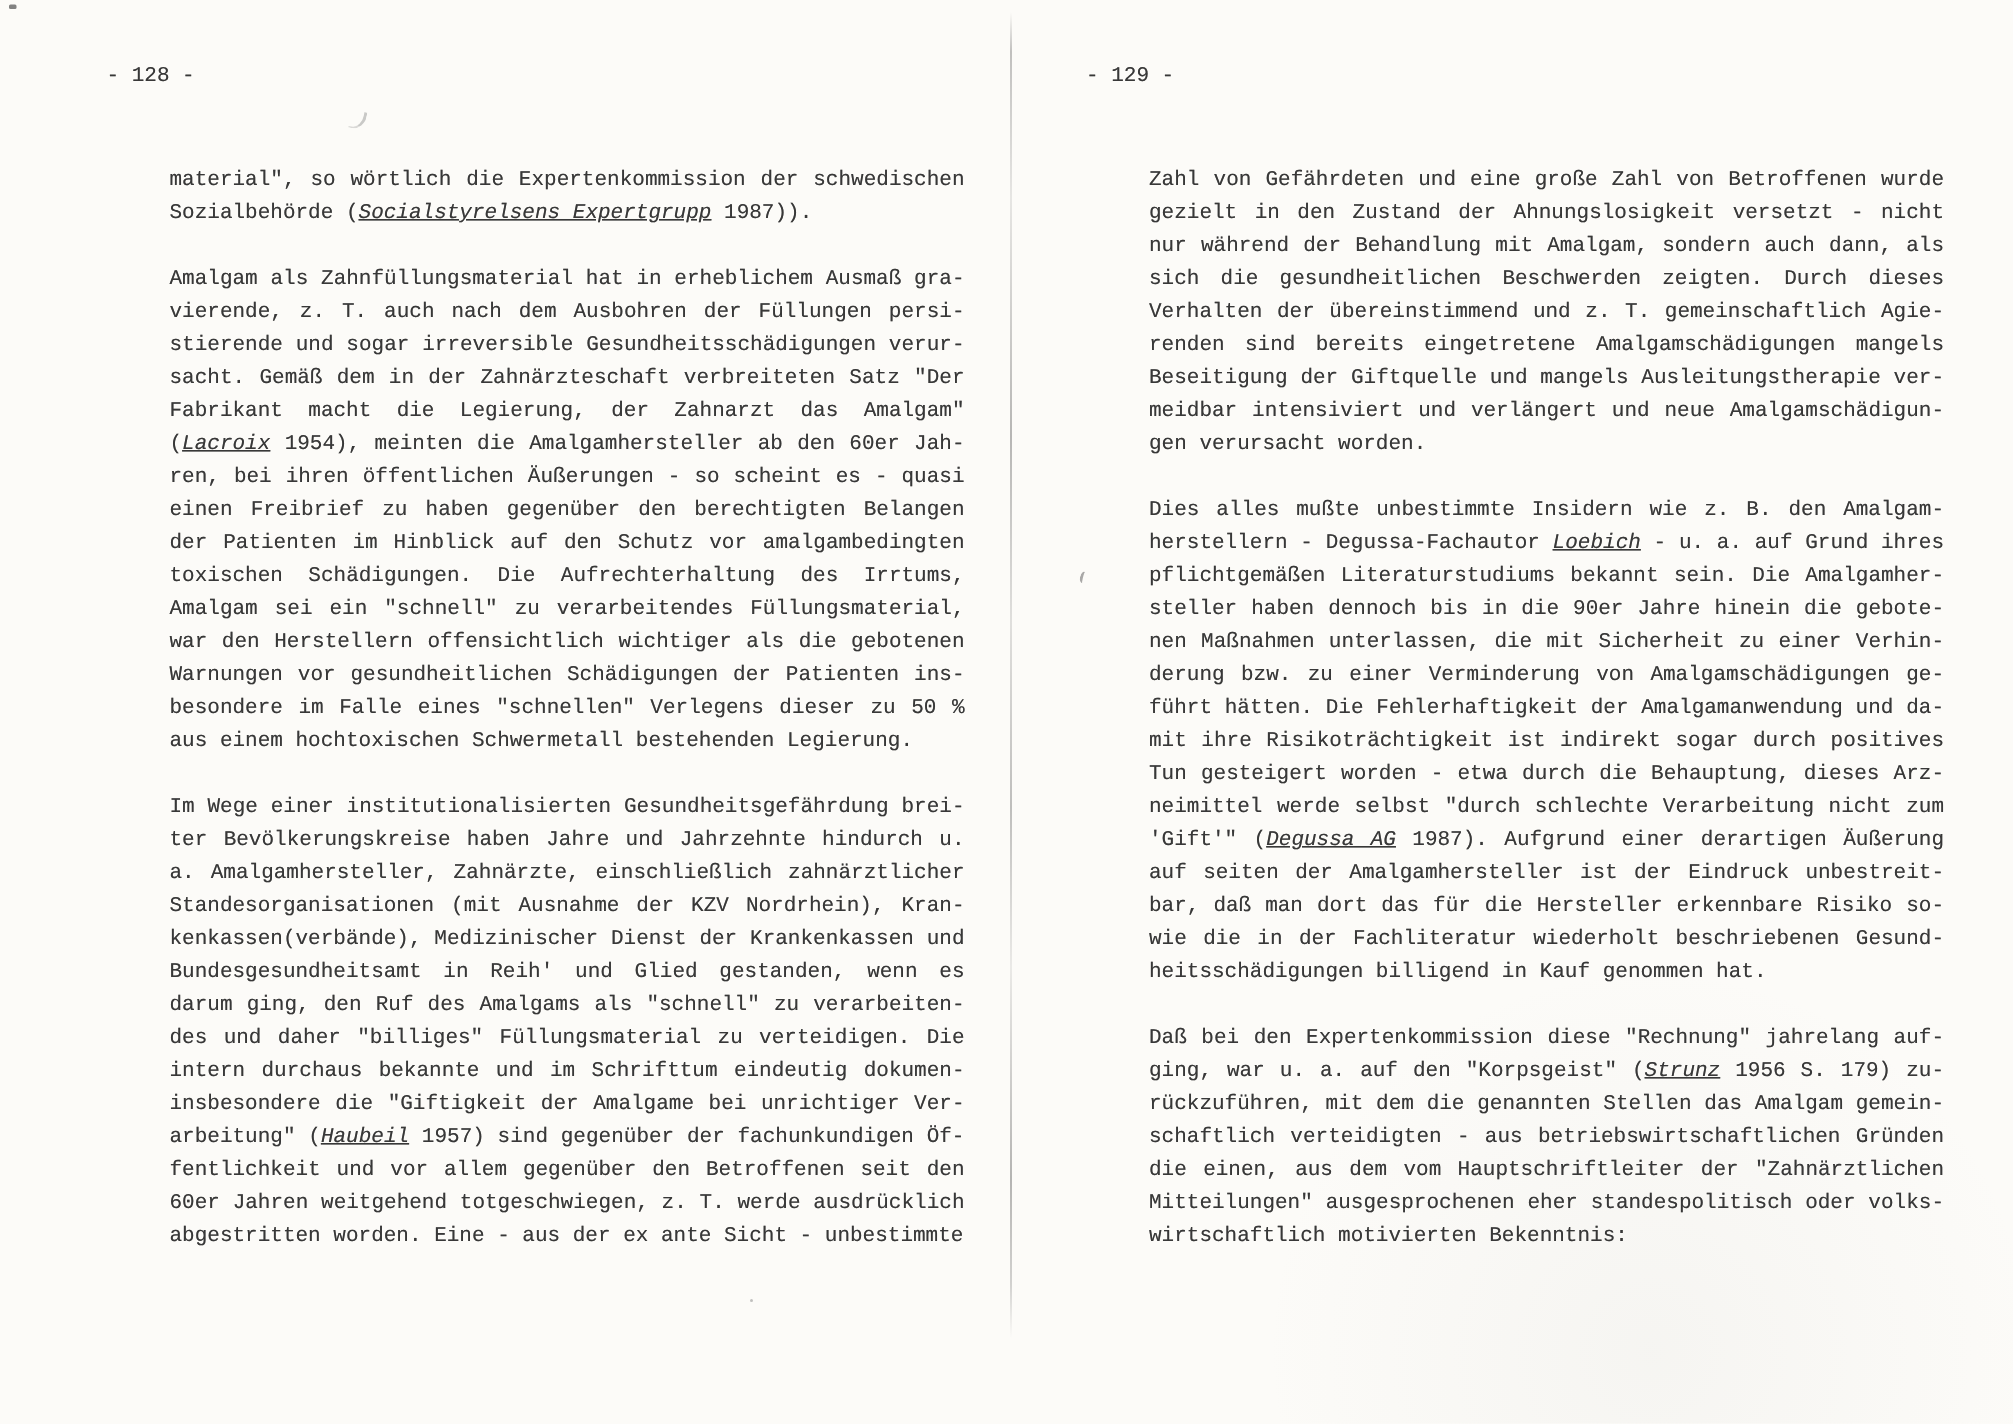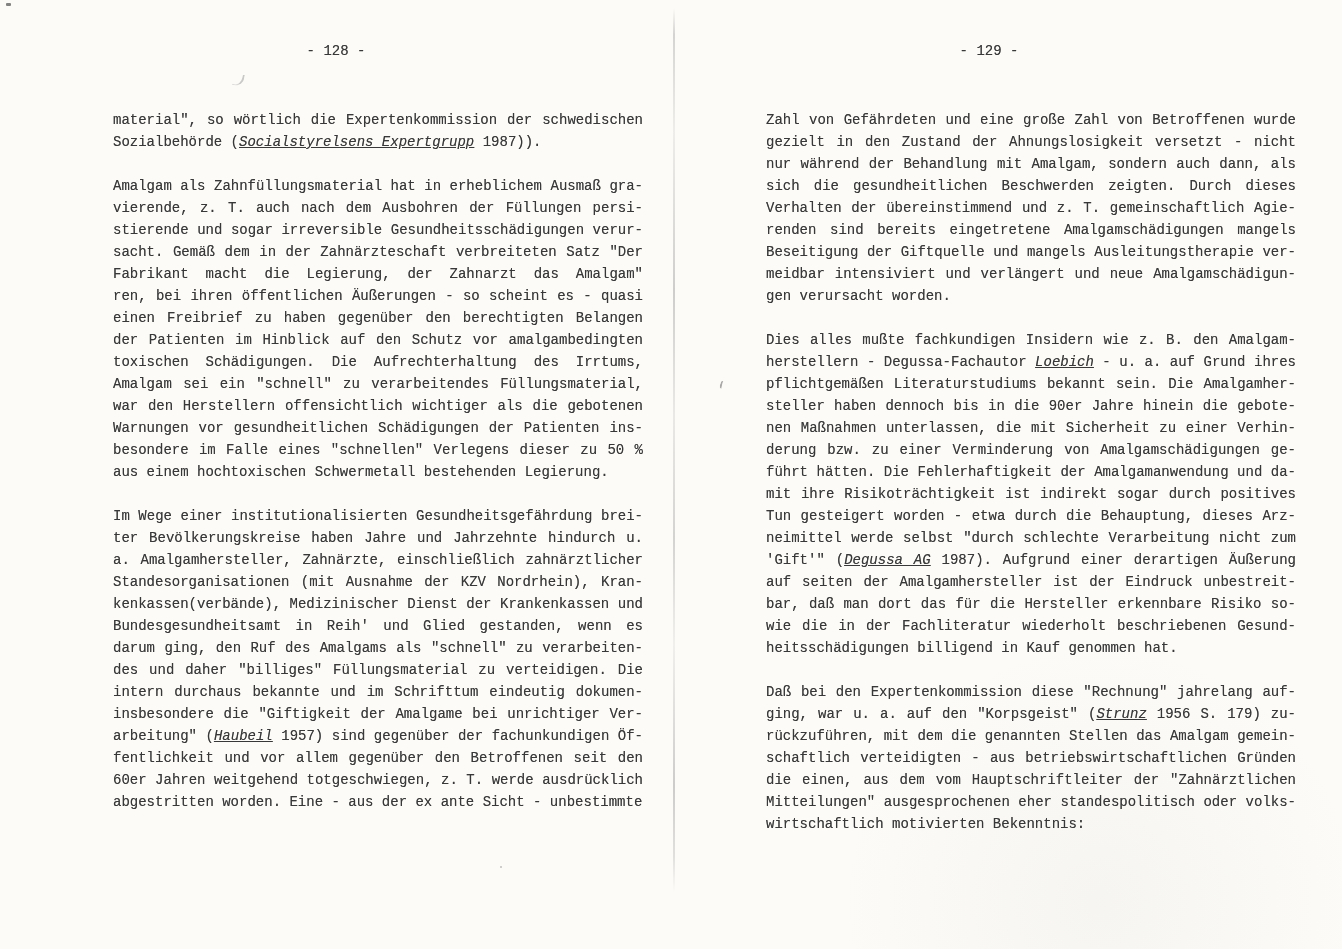--- a/index.html
+++ b/index.html
@@ -22,21 +22,21 @@
     width: 530px;
     color: #383838;
     font-size: 14px;
     text-shadow: 0 0 0.4px rgba(56,56,56,0.55);
   }
   .page-left  { left: 113px; }
   .page-right { left: 766px; }
   .page-number {
     display: block;
     height: 22px; line-height: 22px;
-    text-align: center;
+    text-align: left;
     transform: translateX(-42px);
     margin-bottom: 47px;
     white-space: pre;
   }
   .paragraph { margin: 0 0 22px 0; }
   .paragraph:last-child { margin-bottom: 0; }
   .line {
     height: 22px; line-height: 22px;
     text-align: justify;
     text-align-last: justify;
@@ -94,20 +94,21 @@
         <div class="paragraph">
           <div class="line"><span>material", so wörtlich die Expertenkommission der schwedischen</span></div>
           <div class="line last"><span>Sozialbehörde (</span><i>Socialstyrelsens Expertgrupp</i><span> 1987)).</span></div>
         </div>
         <div class="paragraph">
           <div class="line"><span>Amalgam als Zahnfüllungsmaterial hat in erheblichem Ausmaß gra-</span></div>
           <div class="line"><span>vierende, z. T. auch nach dem Ausbohren der Füllungen persi-</span></div>
           <div class="line"><span>stierende und sogar irreversible Gesundheitsschädigungen verur-</span></div>
           <div class="line"><span>sacht. Gemäß dem in der Zahnärzteschaft verbreiteten Satz "Der</span></div>
           <div class="line"><span>Fabrikant macht die Legierung, der Zahnarzt das Amalgam"</span></div>
+          <div class="line"><span>(</span><i>Lacroix</i><span> 1954), meinten die Amalgamhersteller ab den 60er Jah-</span></div>
           <div class="line"><span>ren, bei ihren öffentlichen Äußerungen - so scheint es - quasi</span></div>
           <div class="line"><span>einen Freibrief zu haben gegenüber den berechtigten Belangen</span></div>
           <div class="line"><span>der Patienten im Hinblick auf den Schutz vor amalgambedingten</span></div>
           <div class="line"><span>toxischen Schädigungen. Die Aufrechterhaltung des Irrtums,</span></div>
           <div class="line"><span>Amalgam sei ein "schnell" zu verarbeitendes Füllungsmaterial,</span></div>
           <div class="line"><span>war den Herstellern offensichtlich wichtiger als die gebotenen</span></div>
           <div class="line"><span>Warnungen vor gesundheitlichen Schädigungen der Patienten ins-</span></div>
           <div class="line"><span>besondere im Falle eines "schnellen" Verlegens dieser zu 50 %</span></div>
           <div class="line last"><span>aus einem hochtoxischen Schwermetall bestehenden Legierung.</span></div>
         </div>
@@ -138,21 +139,21 @@
           <div class="line"><span>gezielt in den Zustand der Ahnungslosigkeit versetzt - nicht</span></div>
           <div class="line"><span>nur während der Behandlung mit Amalgam, sondern auch dann, als</span></div>
           <div class="line"><span>sich die gesundheitlichen Beschwerden zeigten. Durch dieses</span></div>
           <div class="line"><span>Verhalten der übereinstimmend und z. T. gemeinschaftlich Agie-</span></div>
           <div class="line"><span>renden sind bereits eingetretene Amalgamschädigungen mangels</span></div>
           <div class="line"><span>Beseitigung der Giftquelle und mangels Ausleitungstherapie ver-</span></div>
           <div class="line"><span>meidbar intensiviert und verlängert und neue Amalgamschädigun-</span></div>
           <div class="line last"><span>gen verursacht worden.</span></div>
         </div>
         <div class="paragraph">
-          <div class="line"><span>Dies alles mußte fachkundigen Insidern wie z. B. den Amalgam-</span></div>
+          <div class="line"><span>Dies alles mußte unbestimmte Insidern wie z. B. den Amalgam-</span></div>
           <div class="line"><span>herstellern - Degussa-Fachautor </span><i>Loebich</i><span> - u. a. auf Grund ihres</span></div>
           <div class="line"><span>pflichtgemäßen Literaturstudiums bekannt sein. Die Amalgamher-</span></div>
           <div class="line"><span>steller haben dennoch bis in die 90er Jahre hinein die gebote-</span></div>
           <div class="line"><span>nen Maßnahmen unterlassen, die mit Sicherheit zu einer Verhin-</span></div>
           <div class="line"><span>derung bzw. zu einer Verminderung von Amalgamschädigungen ge-</span></div>
           <div class="line"><span>führt hätten. Die Fehlerhaftigkeit der Amalgamanwendung und da-</span></div>
           <div class="line"><span>mit ihre Risikoträchtigkeit ist indirekt sogar durch positives</span></div>
           <div class="line"><span>Tun gesteigert worden - etwa durch die Behauptung, dieses Arz-</span></div>
           <div class="line"><span>neimittel werde selbst "durch schlechte Verarbeitung nicht zum</span></div>
           <div class="line"><span>'Gift'" (</span><i>Degussa AG</i><span> 1987). Aufgrund einer derartigen Äußerung</span></div>

